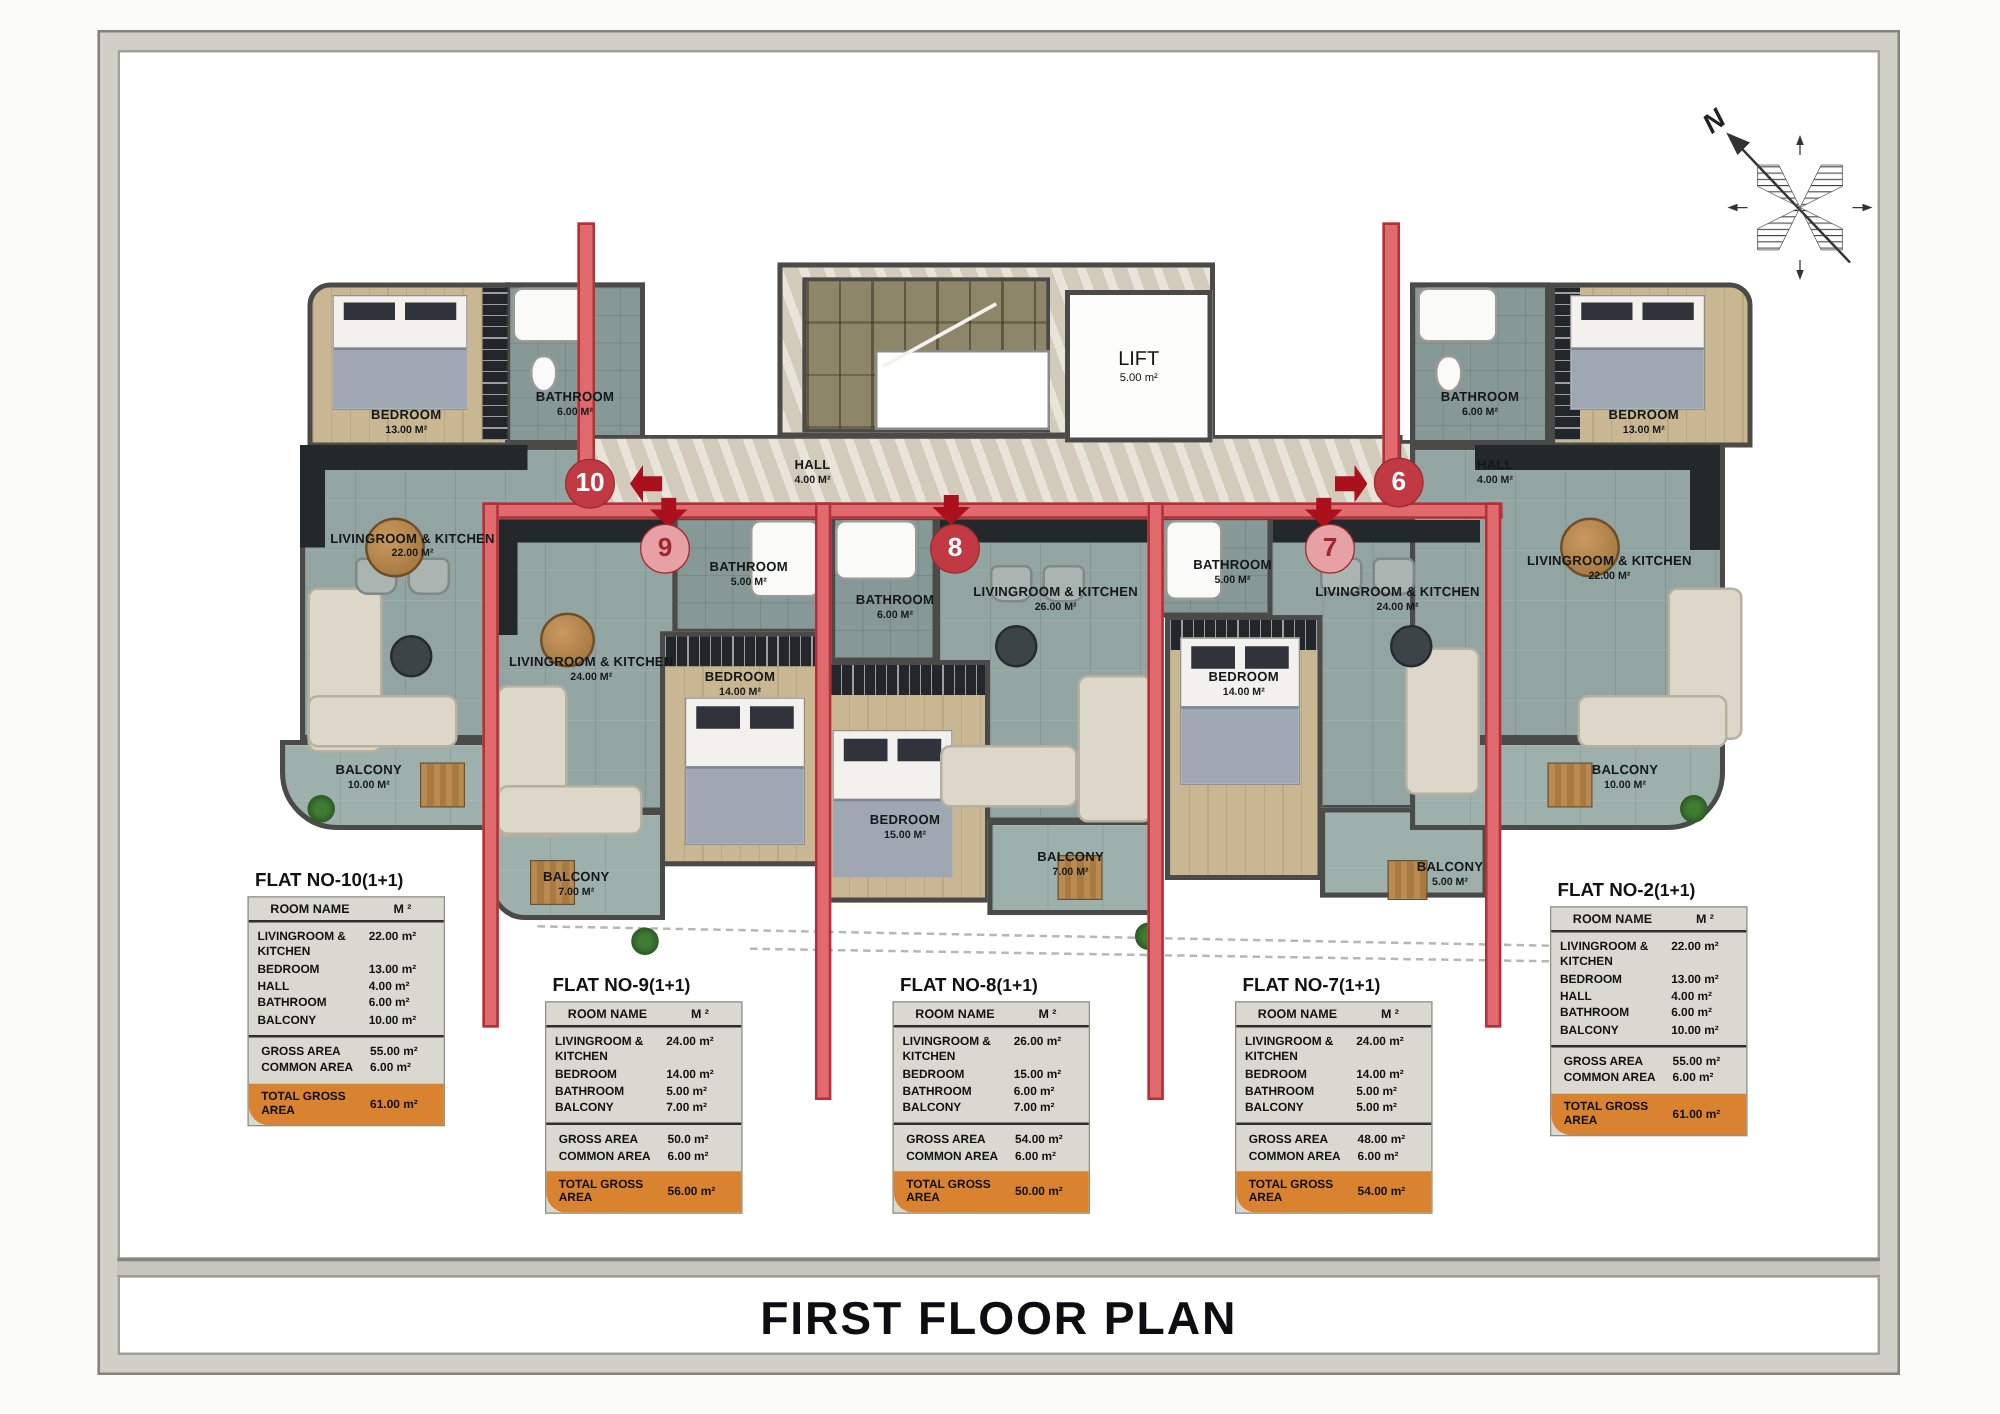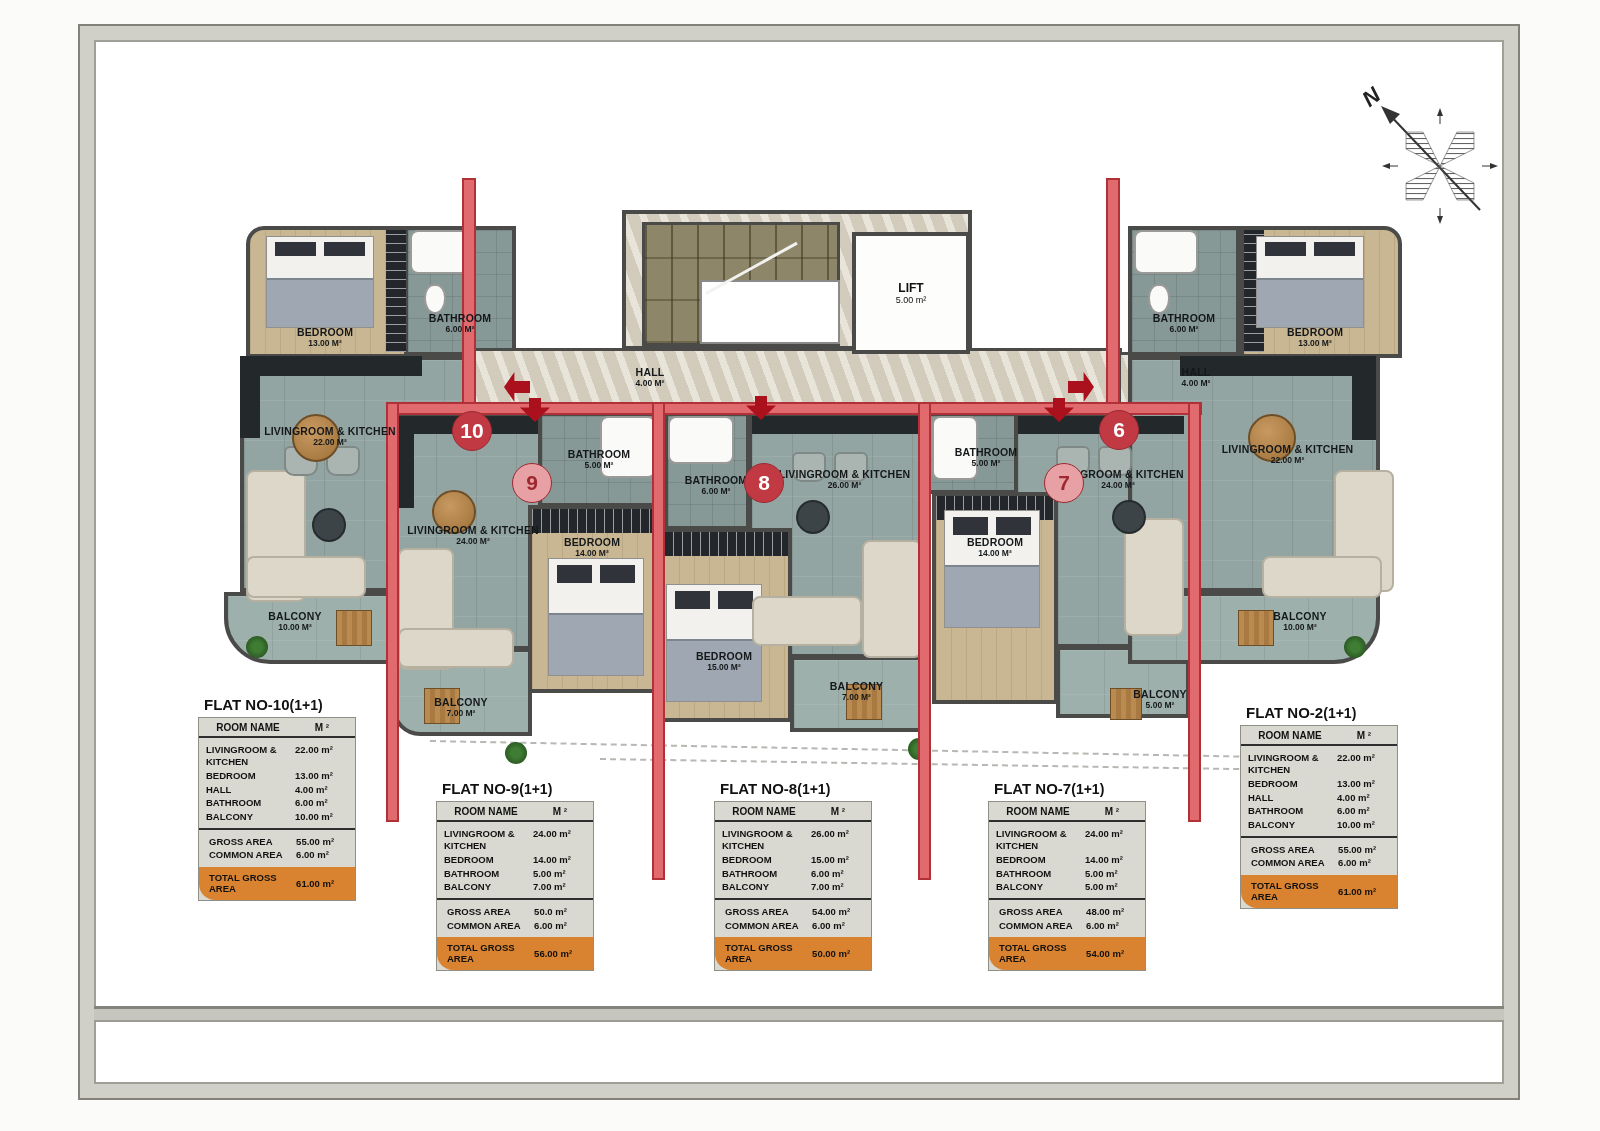--- a/index.html
+++ b/index.html
@@ -43,33 +43,33 @@
   .landing{position:absolute;background:#fff;border:2px solid #8a8a88;box-sizing:border-box;z-index:3;}
   .sdiag{position:absolute;width:104px;height:0;border-top:3px solid #f2f2f0;z-index:4;
          transform:rotate(-29deg);transform-origin:left center;}
   .lift{position:absolute;box-sizing:border-box;background:#fdfdfb;border:4px solid #4a4a48;z-index:2;
         display:flex;flex-direction:column;align-items:center;justify-content:center;text-align:center;}
 
   
   .redwall{position:absolute;background:#e06a6e;border:2px solid #b23038;box-sizing:border-box;z-index:6;}
   .badge{position:absolute;z-index:8;width:38px;height:38px;border-radius:50%;
          display:flex;align-items:center;justify-content:center;
-         font-weight:bold;font-size:21px;border:1px solid #9c2a31;margin-top:44px;}
+         font-weight:bold;font-size:21px;border:1px solid #9c2a31;}
   .badge.deep{background:#c13a43;color:#fff;}
   .badge.light{background:#e7a0a3;color:#9f2730;}
   .arrow{position:absolute;background:#ab111d;z-index:8;}
   .arr-down{clip-path:polygon(30% 0,70% 0,70% 40%,100% 40%,50% 100%,0 40%,30% 40%);}
   .arr-left{clip-path:polygon(100% 30%,100% 70%,40% 70%,40% 100%,0 50%,40% 0,40% 30%);}
   .arr-right{clip-path:polygon(0 30%,0 70%,60% 70%,60% 100%,100% 50%,60% 0,60% 30%);}
 
   
   .rlabel{position:absolute;z-index:7;text-align:center;color:#15181a;text-transform:uppercase;}
   .rlabel .rname{font-weight:bold;font-size:10.5px;letter-spacing:.2px;line-height:1.15;}
   .rlabel .rarea{font-size:8.5px;font-weight:600;}
-  .lift .rname{font-weight:bold;font-size:12px;}
+  .lift .rname{font-weight:normal;font-size:16px;}
   .lift .rarea{font-size:9px;}
 
   
   .bed{position:absolute;background:#f2f1ee;border:1px solid #90908e;z-index:5;}
   .bed .pillow{position:absolute;left:8%;top:5%;width:38%;height:16%;background:#30343a;}
   .bed .pillow.p2{left:54%;}
   .bed .blanket{position:absolute;left:0;bottom:0;width:100%;height:52%;background:#9fa8b2;border-top:2px solid #7d868f;}
   .sofa{position:absolute;background:#dcd7c8;border:2px solid #b6b0a0;border-radius:8px;z-index:5;}
   .chair{position:absolute;background:#aab4b1;border:2px solid #7f8a87;border-radius:6px 6px 10px 10px;z-index:5;}
   .tub{position:absolute;background:#fafaf8;border:2px solid #9a9a98;border-radius:8px;z-index:5;}
@@ -114,20 +114,21 @@
   .compass{position:absolute;left:1340px;top:78px;z-index:4;}
 </style>
 </head>
 <body>
 
 <div class="sheet">
 
   <div class="frame-a"></div>
   <div class="frame-b"></div>
   <div class="divider-band"></div>
+  <div class="floor-title">FIRST FLOOR PLAN</div>
 
   <svg class="compass" width="170" height="150" viewBox="0 0 170 150">
     <defs>
       <pattern id="hatch" width="5" height="5" patternTransform="rotate(45)" patternUnits="userSpaceOnUse">
         <line x1="0" y1="0" x2="0" y2="5" stroke="#3b3b3b" stroke-width="1.7"></line>
       </pattern>
     </defs>
     <line x1="140" y1="132" x2="45" y2="32" stroke="#333" stroke-width="2"></line>
     <polygon points="41,28 60,36 50,46" fill="#333"></polygon>
     <g transform="rotate(45 100 88)">

